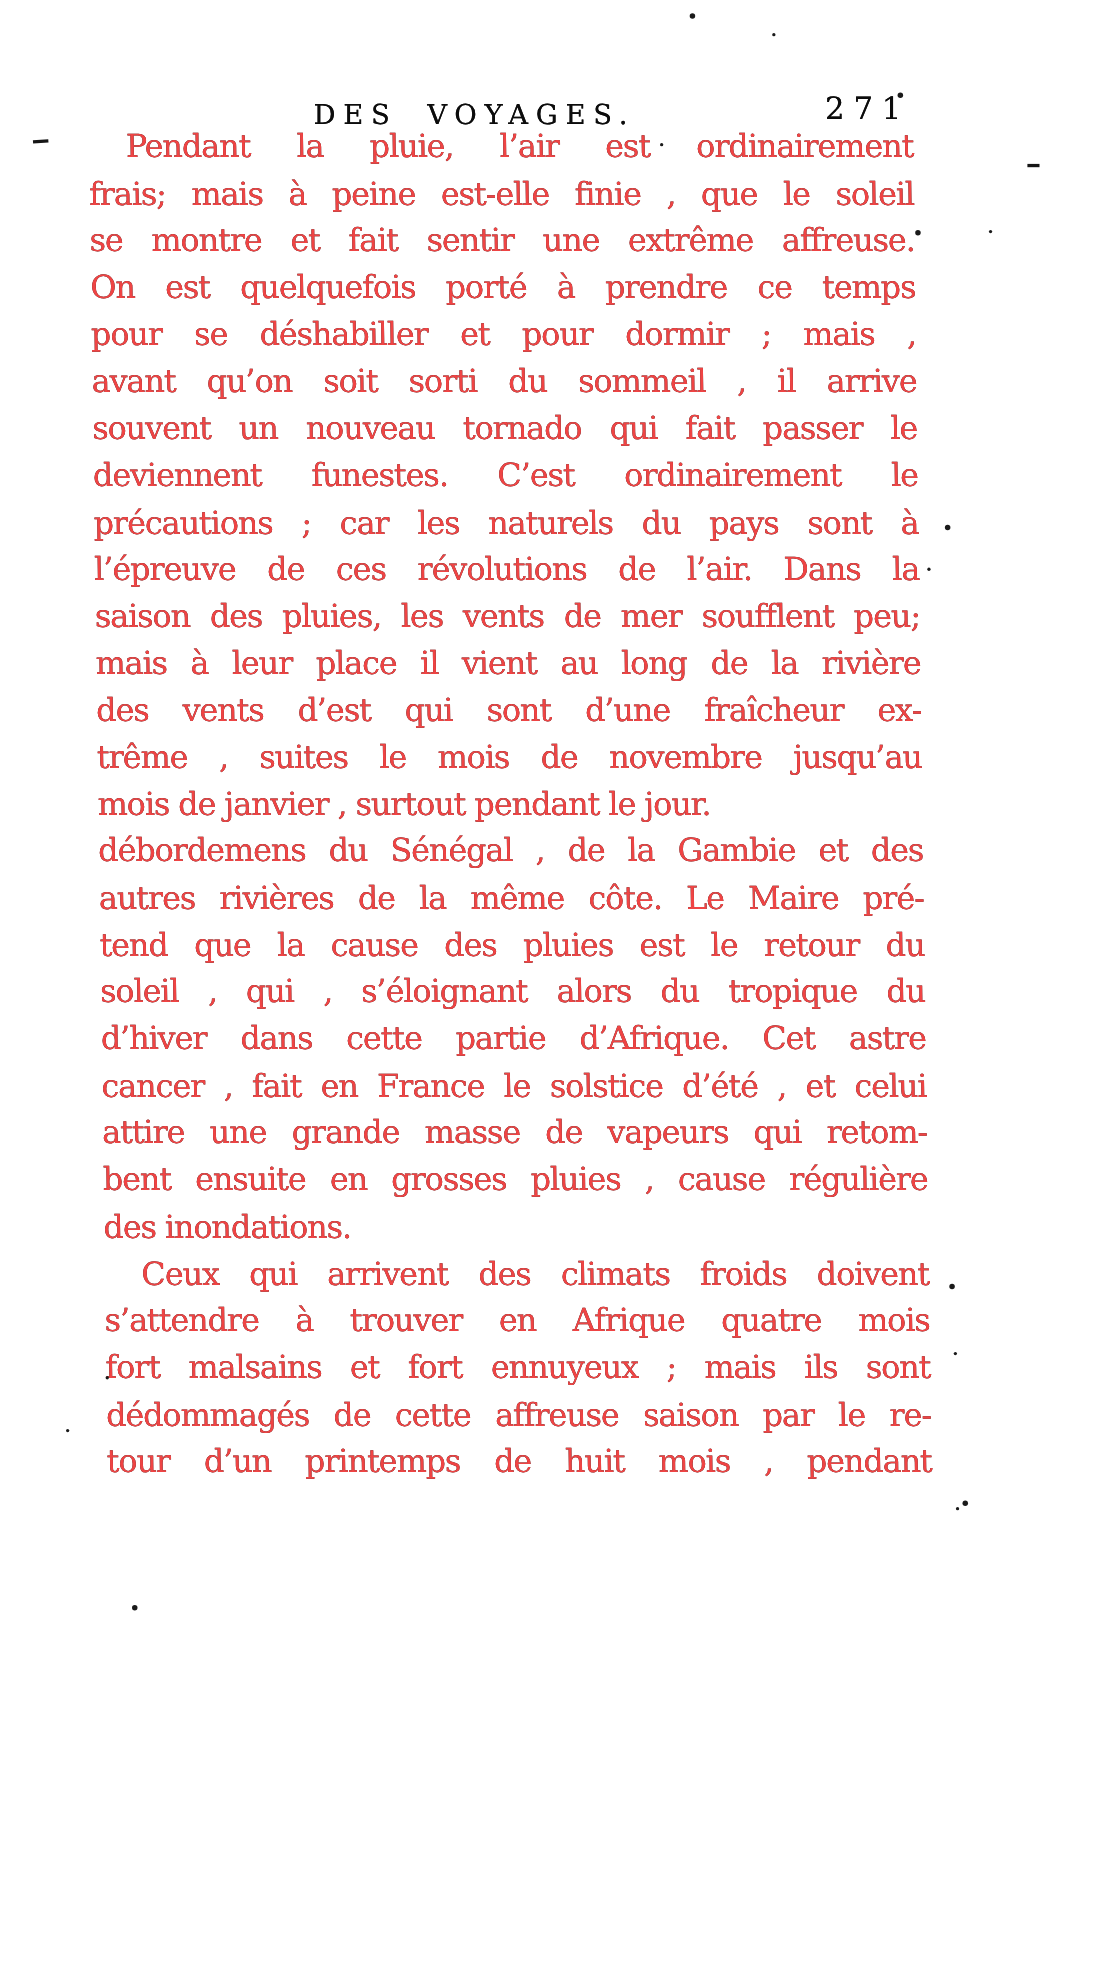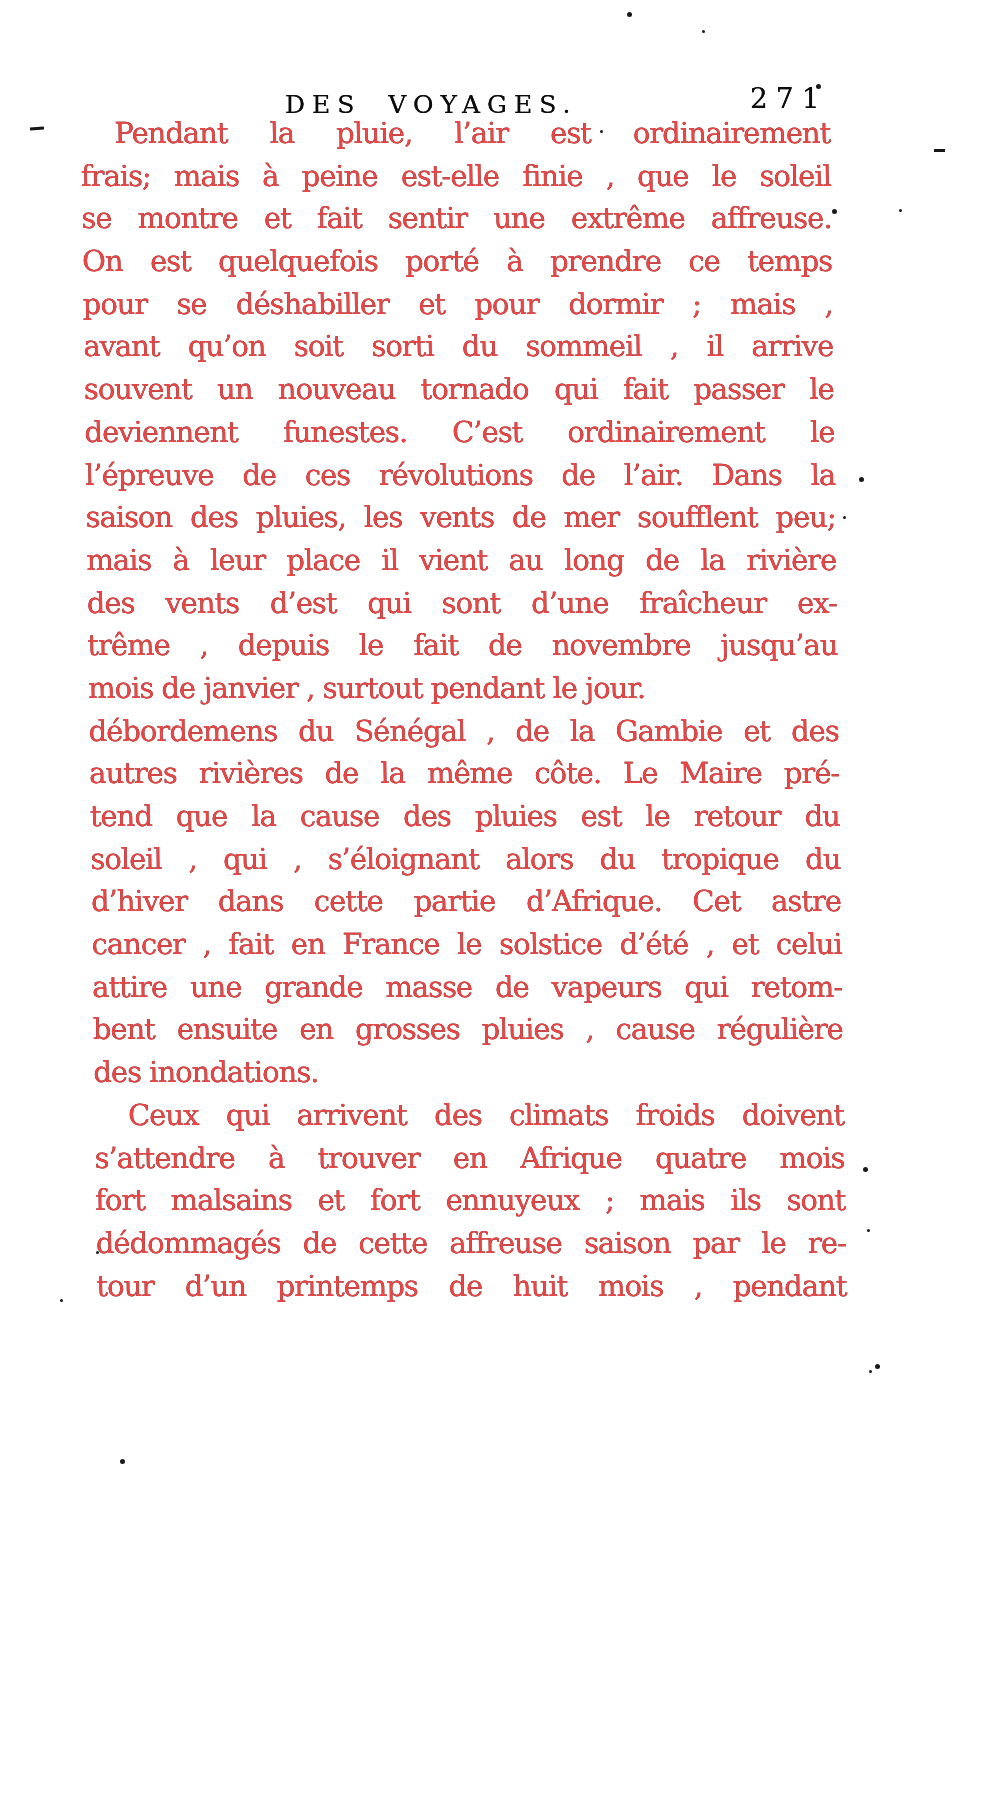--- a/index.html
+++ b/index.html
@@ -100,25 +100,26 @@
   <div class="text-block">
       <div class="para">
         <div class="line first">Pendant la pluie, l’air est ordinairement</div>
         <div class="line">frais; mais à peine est-elle finie , que le soleil</div>
         <div class="line">se montre et fait sentir une extrême affreuse.</div>
         <div class="line">On est quelquefois porté à prendre ce temps</div>
         <div class="line">pour se déshabiller et pour dormir ; mais ,</div>
         <div class="line">avant qu’on soit sorti du sommeil , il arrive</div>
         <div class="line">souvent un nouveau tornado qui fait passer le</div>
         <div class="line">deviennent funestes. C’est ordinairement le</div>
+        <div class="line">précautions ; car les naturels du pays sont à</div>
         <div class="line">l’épreuve de ces révolutions de l’air. Dans la</div>
         <div class="line">saison des pluies, les vents de mer soufflent peu;</div>
         <div class="line">mais à leur place il vient au long de la rivière</div>
         <div class="line">des vents d’est qui sont d’une fraîcheur ex-</div>
-        <div class="line">trême , depuis le fait de novembre jusqu’au</div>
+        <div class="line">trême , suites le mois de novembre jusqu’au</div>
         <div class="line flush">mois de janvier , surtout pendant le jour.</div>
       </div>
       <div class="para">
         <div class="line">débordemens du Sénégal , de la Gambie et des</div>
         <div class="line">autres rivières de la même côte. Le Maire pré-</div>
         <div class="line">tend que la cause des pluies est le retour du</div>
         <div class="line">soleil , qui , s’éloignant alors du tropique du</div>
         <div class="line">d’hiver dans cette partie d’Afrique. Cet astre</div>
         <div class="line">cancer , fait en France le solstice d’été , et celui</div>
         <div class="line">attire une grande masse de vapeurs qui retom-</div>

